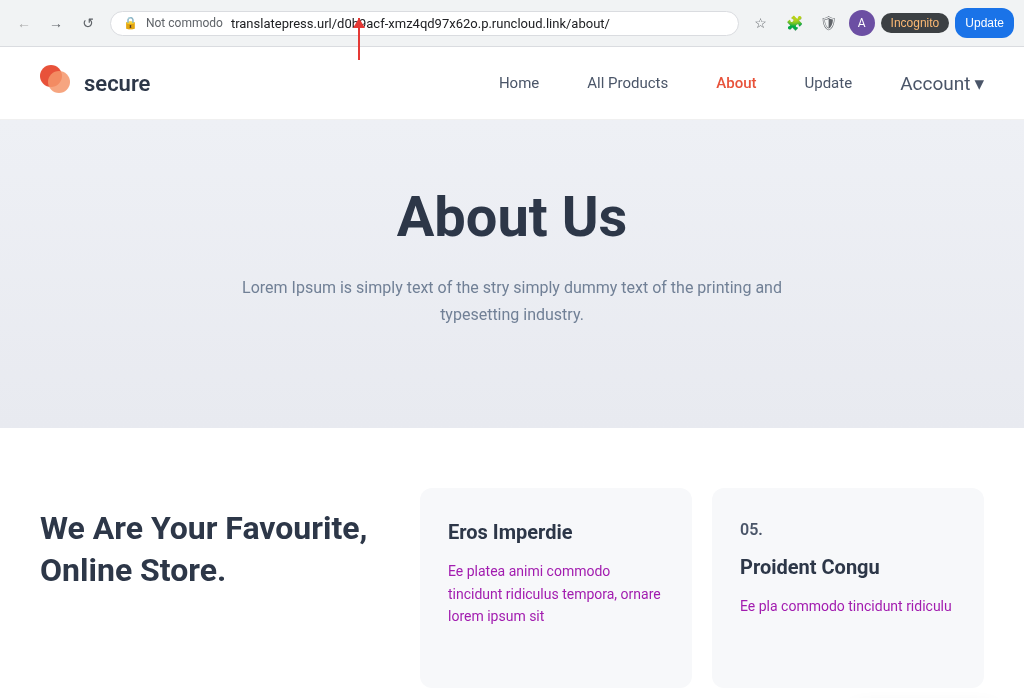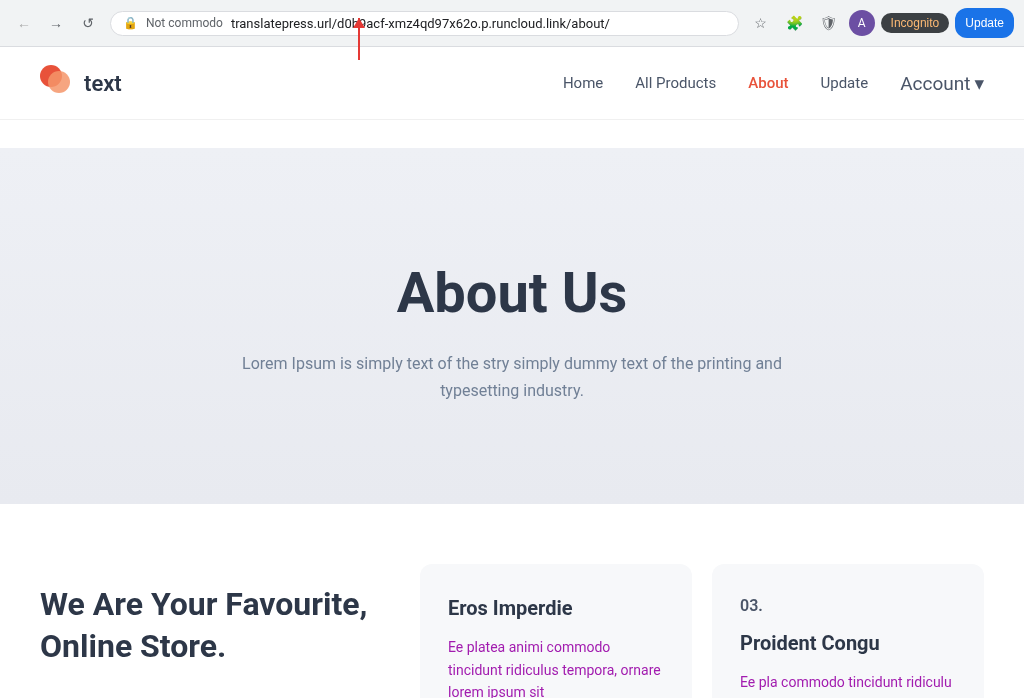--- a/index.html
+++ b/index.html
@@ -152,21 +152,21 @@
       opacity: 0.85;
     }
     .logo-text {
       font-size: 22px;
       font-weight: 600;
       color: #2d3748;
     }
     .site-nav {
       display: flex;
       align-items: center;
-      gap: 32px;
+      gap: 48px;
     }
     .nav-link {
       font-size: 15px;
       color: #4a5568;
       text-decoration: none;
       font-weight: 400;
     }
     .nav-link.active {
       color: #e8523a;
       font-weight: 500;
@@ -176,23 +176,22 @@
       align-items: center;
       gap: 4px;
       font-size: 19px;
       color: #4a5568;
       text-decoration: none;
     }
 
     
     .hero-section {
       background: linear-gradient(180deg, #eef0f5 0%, #e8eaf0 100%);
-      padding: 112px 40px 100px;
+      padding: 64px 40px 100px;
       text-align: center;
-      margin-top: 28px;
     }
     .hero-title {
       font-size: 56px;
       font-weight: 700;
       color: #2d3748;
       margin-bottom: 24px;
     }
     .hero-description {
       font-size: 16px;
       color: #718096;
@@ -312,21 +311,21 @@
   <div class="red-arrow-top"></div>
 
   <div class="website">
 
     <header class="site-header">
       <a class="logo" href="#">
         <div class="logo-icon">
           <div class="logo-circle1"></div>
           <div class="logo-circle2"></div>
         </div>
-        <span class="logo-text">text</span>
+        <span class="logo-text">secure</span>
       </a>
       <nav class="site-nav">
         <a class="nav-link" href="#">Home</a>
         <a class="nav-link" href="#">All Products</a>
         <a class="nav-link active" href="#">About</a>
         <a class="nav-link" href="#">Update</a>
         <a class="nav-link-account" href="#">
           <span>Account</span>
           <span>▾</span>
         </a>
@@ -344,21 +343,21 @@
           <span>We Are Your Favourite,</span><br>
           <span>Online Store.</span>
         </h2>
       </div>
       <div class="cards-area">
         <div class="card">
           <div class="card-title">Eros Imperdie</div>
           <p class="card-text">Ee platea animi commodo tincidunt ridiculus tempora, ornare lorem ipsum sit</p>
         </div>
         <div class="card">
-          <div class="card-number">03.</div>
+          <div class="card-number">05.</div>
           <div class="card-title">Proident Congu</div>
           <p class="card-text">Ee pla commodo tincidunt ridiculu</p>
         </div>
       </div>
 
       <div class="language-dropdown">
         <div class="lang-option">
           <span class="flag">🇪🇸</span>
 
         </div>

